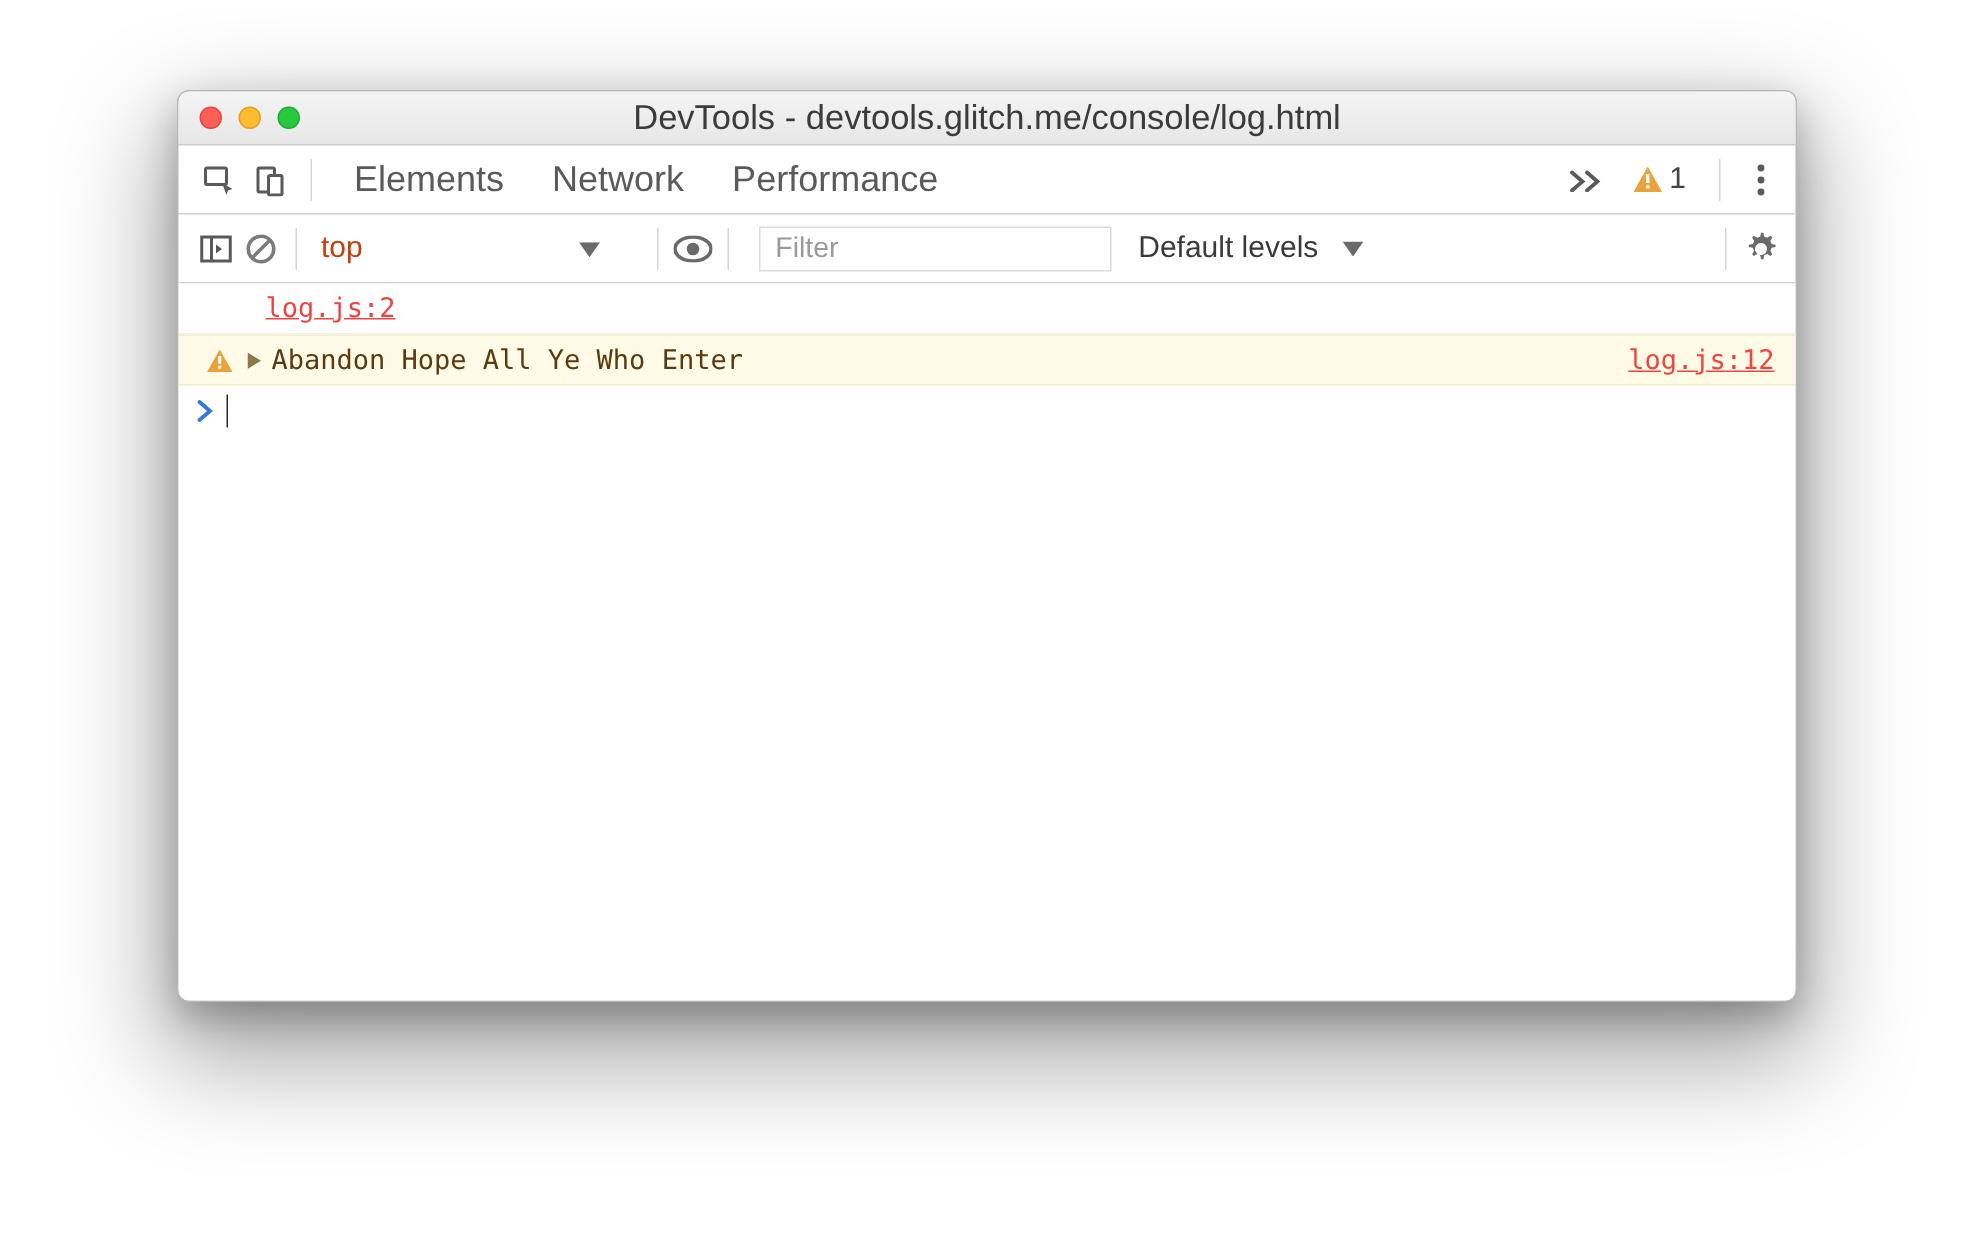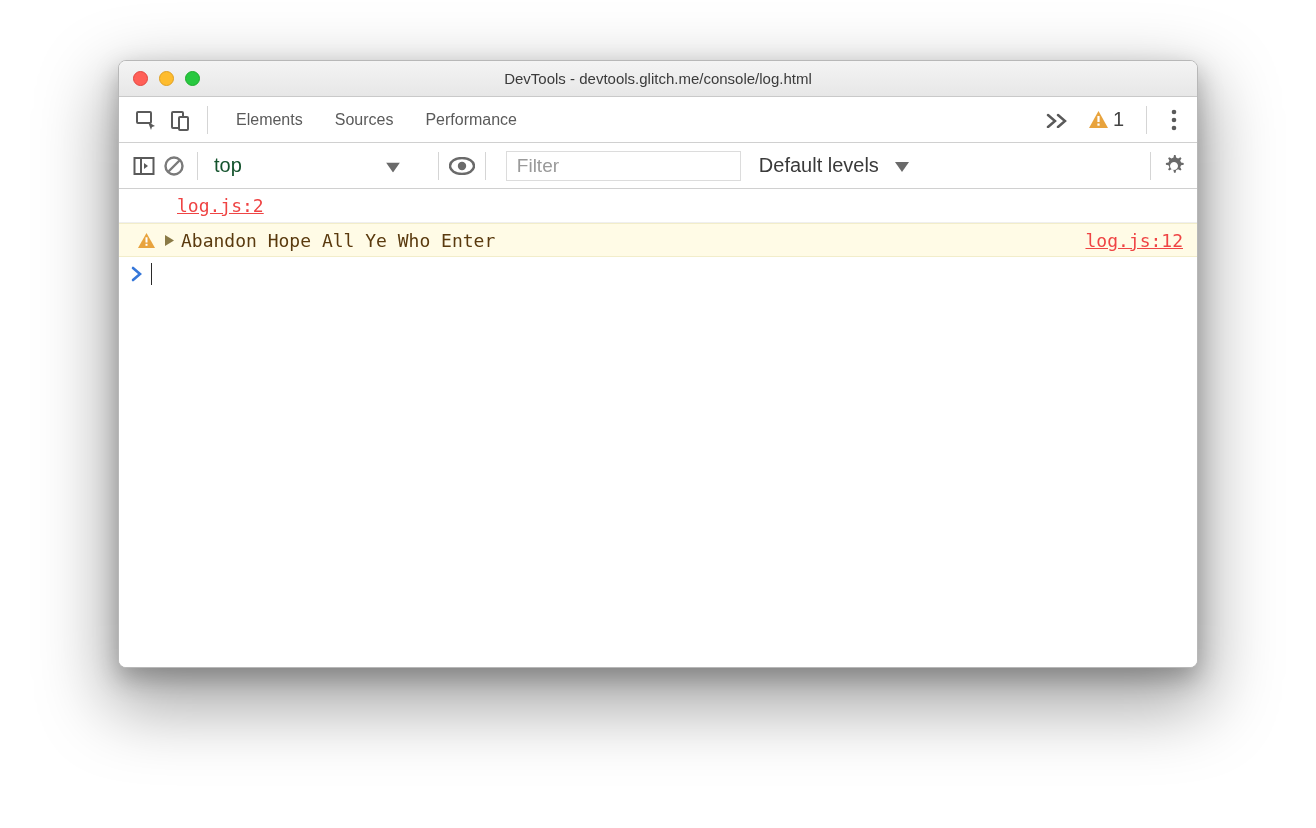--- a/index.html
+++ b/index.html
@@ -28,41 +28,41 @@
     position: relative;
   }
   .traffic { display: flex; gap: 11px; margin-left: 14px; }
   .dot { width: 15px; height: 15px; border-radius: 50%; }
   .dot.red { background: #ff5f57; border: 1px solid #e24640; }
   .dot.yel { background: #febc2e; border: 1px solid #dfa023; }
   .dot.grn { background: #28c840; border: 1px solid #1dad2c; }
   .title {
     position: absolute; left: 0; right: 0;
     text-align: center; color: #3b3b3b;
-    font-size: 15px; pointer-events: none;
+    font-size: 23px; pointer-events: none;
   }
   
   .tabsrow {
     height: 46px;
     border-bottom: 1px solid #d0d0d0;
     display: flex; align-items: center;
     padding: 0 8px 0 12px;
     gap: 4px;
   }
   .icbox {
     width: 30px; height: 30px;
     display: flex; align-items: center; justify-content: center;
     color: #5a5a5a;
   }
   .vsep {
     width: 1px; height: 28px; background: #d5d5d5; margin: 0 8px;
   }
   .tabs { display: flex; align-items: stretch; height: 100%; }
   .tab {
-    padding: 0 16px; font-size: 16px; color: #5a5a5a;
+    padding: 0 16px; font-size: 24px; color: #5a5a5a;
     display: flex; align-items: center; cursor: pointer;
   }
   .tab.active { color: #222; position: relative; }
   .tab.active::after {
     content: ""; position: absolute; left: 6px; right: 6px; bottom: -1px;
     height: 3px; background: #1a73e8;
   }
   .tabspush { flex: 1; }
   .warnbadge {
     display: flex; align-items: center; gap: 5px;
@@ -75,21 +75,21 @@
     height: 46px;
     border-bottom: 1px solid #d0d0d0;
     display: flex; align-items: center;
     padding: 0 8px 0 10px;
   }
   .ctx {
     display: flex; align-items: center;
     height: 30px;
     border: none;
     padding: 0 28px 0 8px;
-    font-size: 20px; color: #14532d;
+    font-size: 20px; color: #c2410c;
     position: relative;
   }
   .ctx .caret {
     position: absolute; right: 6px; top: 50%; transform: translateY(-50%);
     color: #6a6a6a;
   }
   .filter {
     height: 30px; border: 1px solid #dcdcdc;
     font-size: 19px; padding: 2px 10px; margin: 0 12px;
     color: #14532d; width: 235px; outline: none;
@@ -155,21 +155,21 @@
     </div>
     <div class="icbox">
       <svg width="22" height="22" viewBox="0 0 22 22" fill="none" stroke="#5a5a5a" stroke-width="2">
         <rect x="3" y="3" width="11" height="16" rx="1"></rect>
         <rect x="10" y="8" width="9" height="13" rx="1" fill="#fff"></rect>
       </svg>
     </div>
     <div class="vsep"></div>
     <div class="tabs">
       <div class="tab">Elements</div>
-      <div class="tab">Sources</div>
+      <div class="tab">Network</div>
       <div class="tab">Performance</div>
     </div>
     <div class="tabspush"></div>
     <div class="icbox" style="width:36px">
       <svg width="24" height="16" viewBox="0 0 24 16" stroke="#5a5a5a" stroke-width="2.5" fill="none" stroke-linecap="round">
         <path d="M3 3 l7 6 l-7 6"></path>
           <path d="M13 3 l7 6 l-7 6"></path>
       </svg>
     </div>
     <div class="warnbadge">

